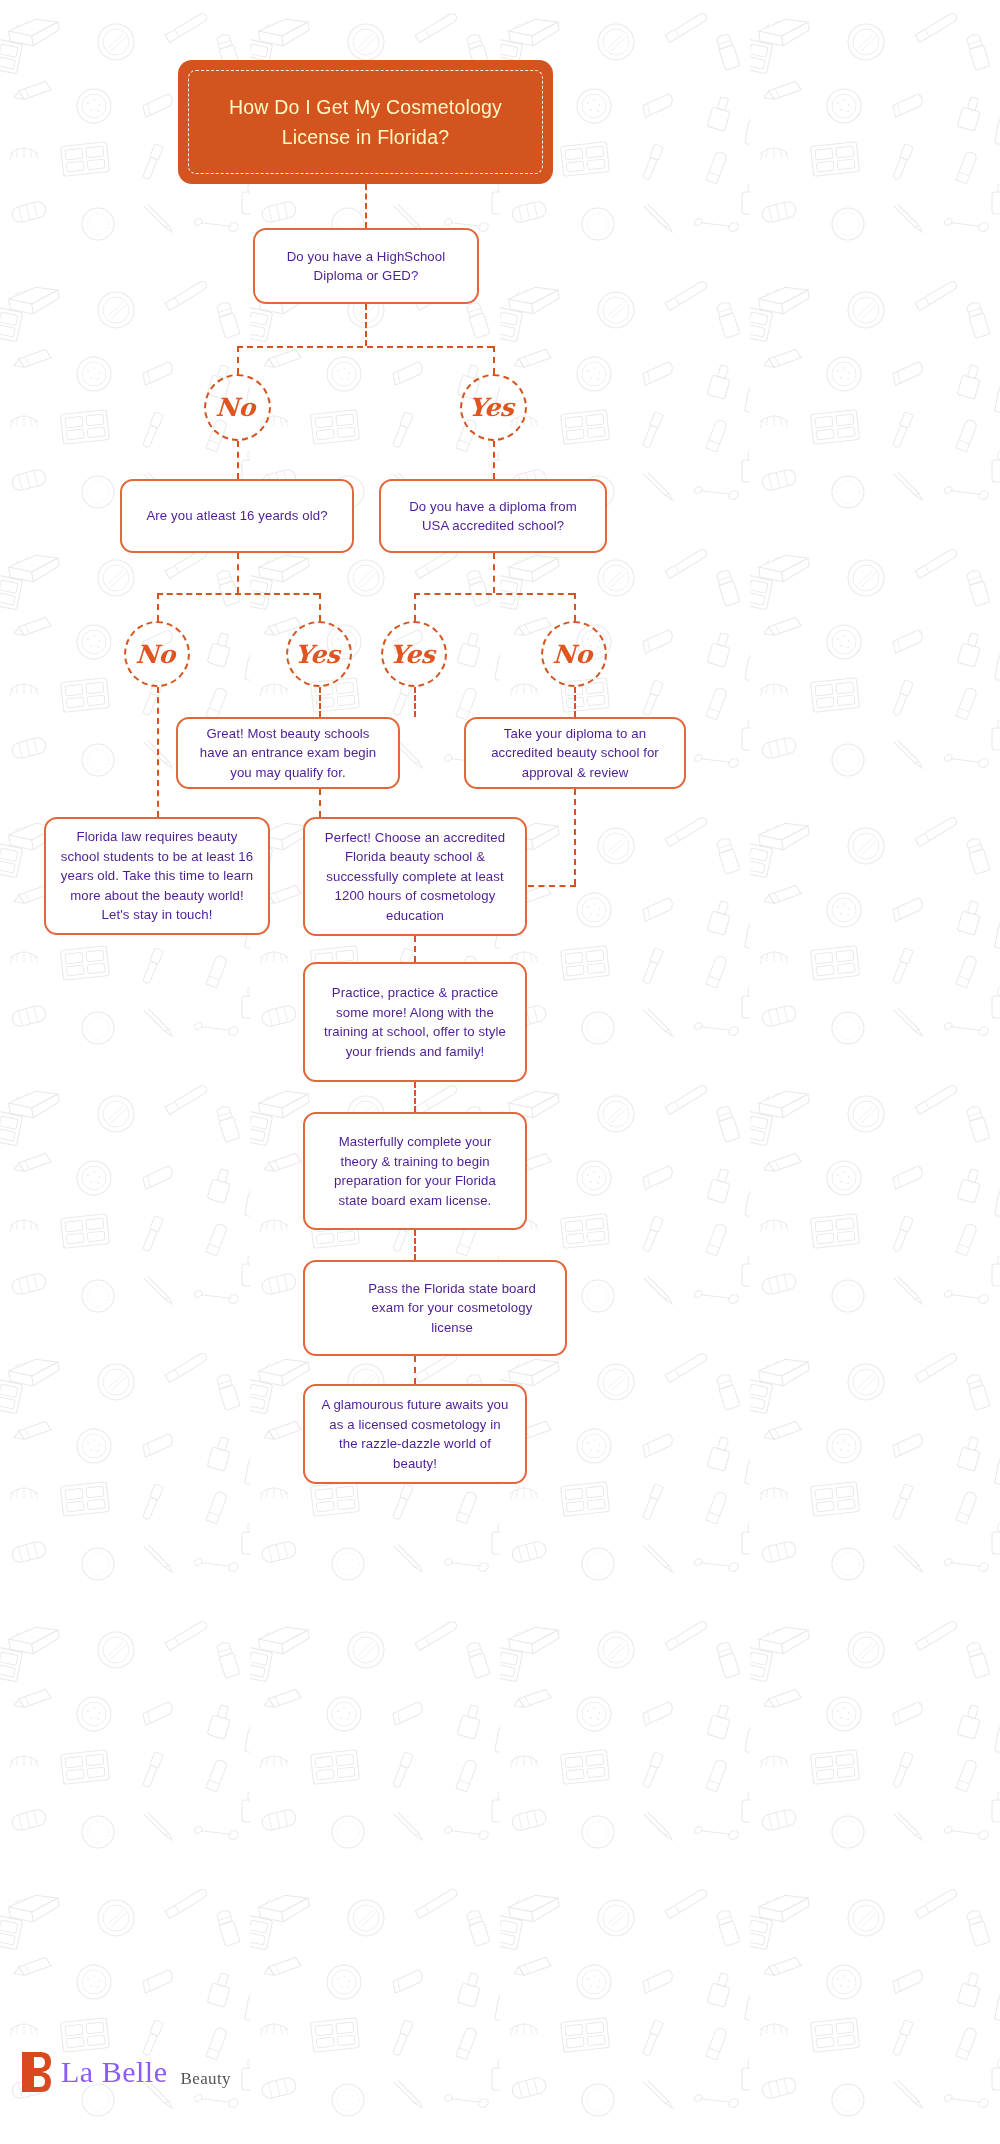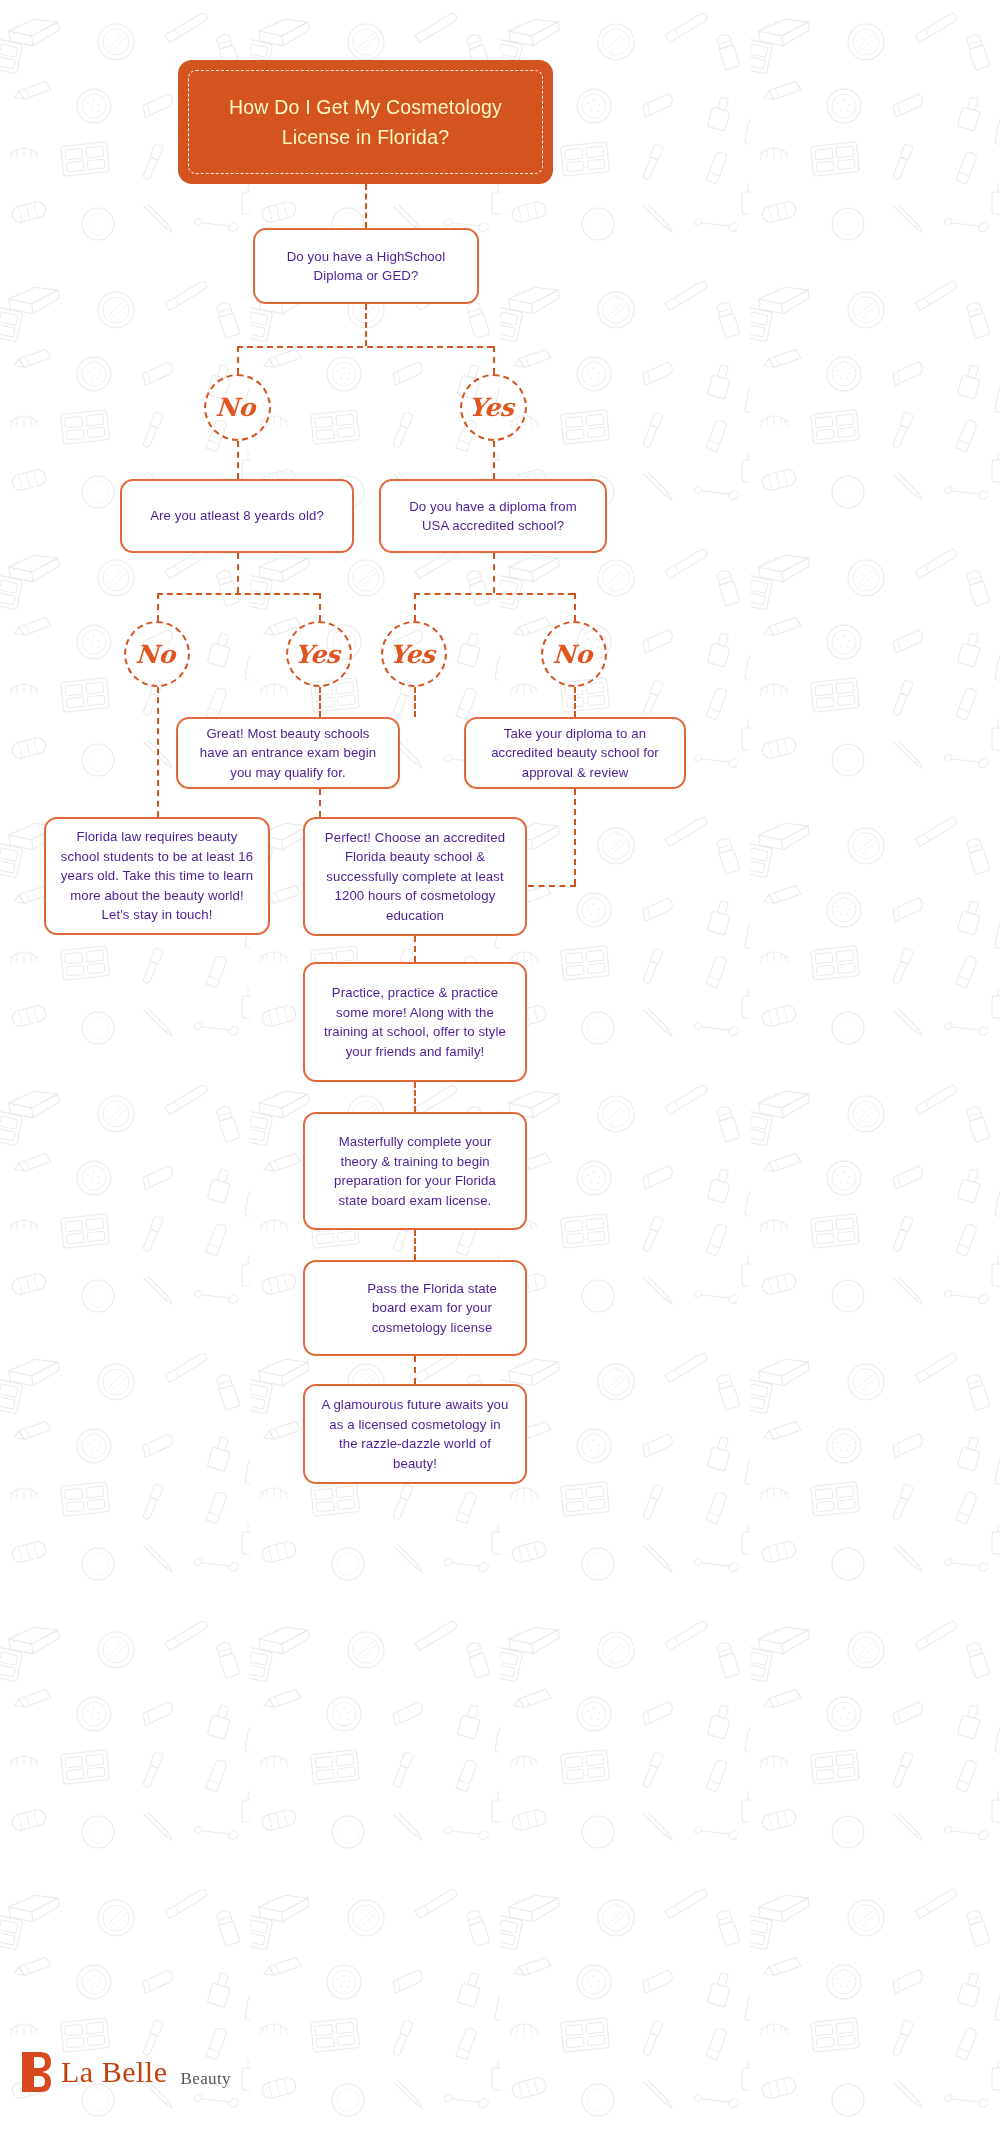--- a/index.html
+++ b/index.html
@@ -97,21 +97,21 @@
     left:22px; top:2052px;
     display:flex; align-items:center; gap:9px;
   }
   .logo-mark {
     width:30px; height:40px;
     position:relative;
   }
   .logo-text {
     font-family:"Liberation Serif", serif;
     font-size:30px;
-    color:#c2410c;
+    color:#8b5cf6;
     letter-spacing:.5px;
   }
   .logo-sub {
     font-family:"Liberation Serif", serif;
     font-size:17px;
     color:#555;
     letter-spacing:.4px;
     margin-left:4px;
     align-self:flex-end;
     padding-bottom:3px;
@@ -295,21 +295,21 @@
   </div>
 
   <div class="circle" style="left:204px; top:374px; width:67px; height:67px;">
     <span class="lbl">No</span>
   </div>
   <div class="circle" style="left:460px; top:374px; width:67px; height:67px;">
     <span class="lbl">Yes</span>
   </div>
 
   <div class="node" style="left:120px; top:479px; width:234px; height:74px;">
-    <span>Are you atleast 8 yeards old?</span>
+    <span>Are you atleast 16 yeards old?</span>
   </div>
 
   <div class="node" style="left:379px; top:479px; width:228px; height:74px;">
     <span>Do you have a diploma from USA accredited school?</span>
   </div>
 
   <div class="circle" style="left:124px; top:621px; width:66px; height:66px;">
     <span class="lbl">No</span>
   </div>
   <div class="circle" style="left:286px; top:621px; width:66px; height:66px;">
@@ -339,21 +339,21 @@
   </div>
 
   <div class="node" style="left:303px; top:962px; width:224px; height:120px;">
     <span>Practice, practice &amp; practice some more! Along with the training at school, offer to style your friends and family!</span>
   </div>
 
   <div class="node" style="left:303px; top:1112px; width:224px; height:118px;">
     <span>Masterfully complete your theory &amp; training to begin preparation for your Florida state board exam license.</span>
   </div>
 
-  <div class="node" style="left:303px; top:1260px; width:224px; height:96px;padding-left:48px;">
+  <div class="node" style="left:303px; top:1260px; width:264px; height:96px;padding-left:48px;">
     <span>Pass the Florida state board exam for your cosmetology license</span>
   </div>
 
   <div class="node" style="left:303px; top:1384px; width:224px; height:100px;">
     <span>A glamourous future awaits you as a licensed cosmetology in the razzle-dazzle world of beauty!</span>
   </div>
 
   <div class="logo">
     <div class="logo-mark">
       <svg width="30" height="40" viewBox="0 0 30 40" xmlns="http://www.w3.org/2000/svg">

